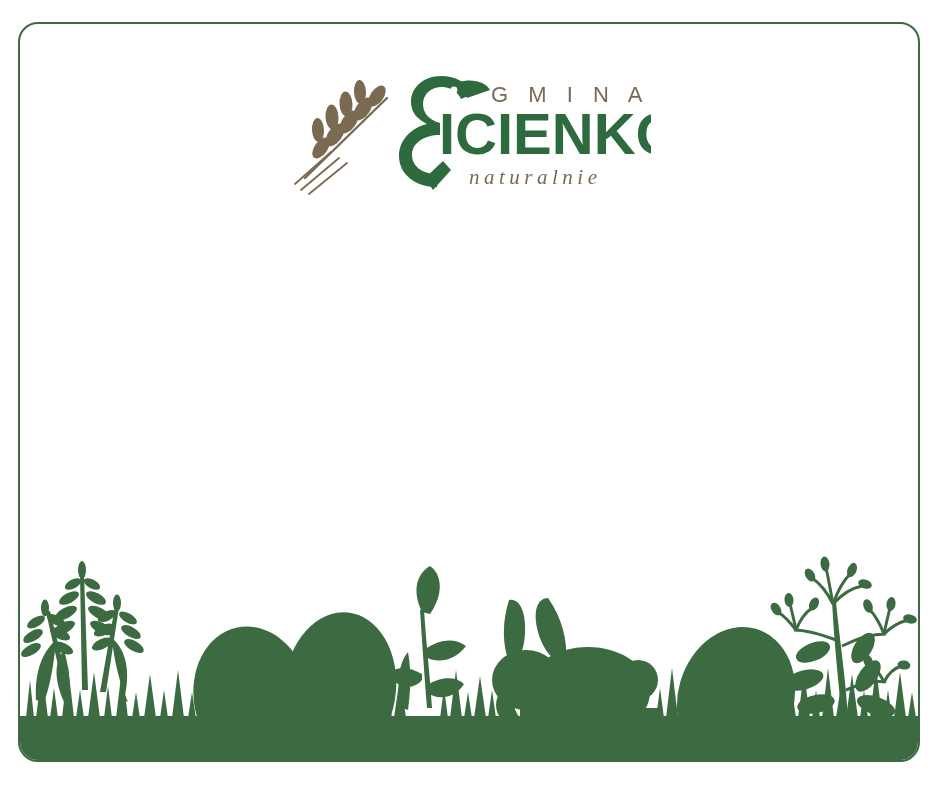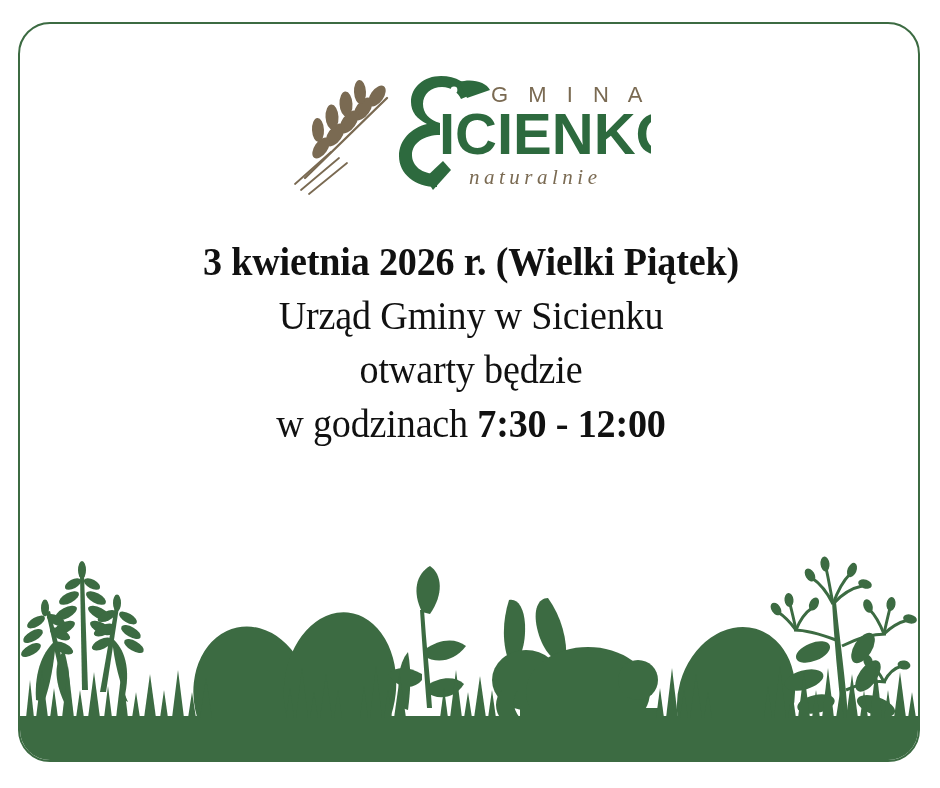--- a/index.html
+++ b/index.html
@@ -22,21 +22,21 @@
   }
 
   
   .frame {
     position: absolute;
     left: 18px;
     top: 22px;
     width: 902px;
     height: 740px;
     border: 2.5px solid #3C6B42;
-    border-radius: 32px;
+    border-radius: 20px;
     box-sizing: border-box;
     background: #ffffff;
     overflow: hidden;
   }
 
   
   .logo-wrap {
     position: absolute;
     left: 0;
     top: 42px;
@@ -138,26 +138,20 @@
         </g>
 
         <text x="200" y="36" fill="#7A6A52" font-family="'Liberation Sans', sans-serif" font-size="22" letter-spacing="7">G M I N A</text>
 
         <text x="148" y="88" fill="#2D6A3E" font-family="'Liberation Sans', sans-serif" font-size="58" font-weight="bold" letter-spacing="0">ICIENKO</text>
 
         <text x="178" y="118" fill="#7A6A52" font-family="'Liberation Serif', serif" font-style="italic" font-size="21" letter-spacing="4.5">naturalnie</text>
       </svg>
     </div>
 
-    <div class="text-block">
-      <span class="line line-1">3 kwietnia 2026 r. (Wielki Piątek)</span>
-      <span class="line line-2">Urząd Gminy w Sicienku</span>
-      <span class="line line-3">otwarty będzie</span>
-      <span class="line line-4"><span>w godzinach </span><span class="bold-time">7:30 - 12:00</span></span>
-    </div>
 
     <div class="scene">
       <svg viewBox="0 0 902 220" preserveAspectRatio="none">
         <g fill="#3C6B42">
 
           <g>
 
             <path d="M62 150 L60 34 L64 34 L68 150 Z"></path>
             <g>
               <ellipse cx="62" cy="30" rx="4" ry="9"></ellipse>

